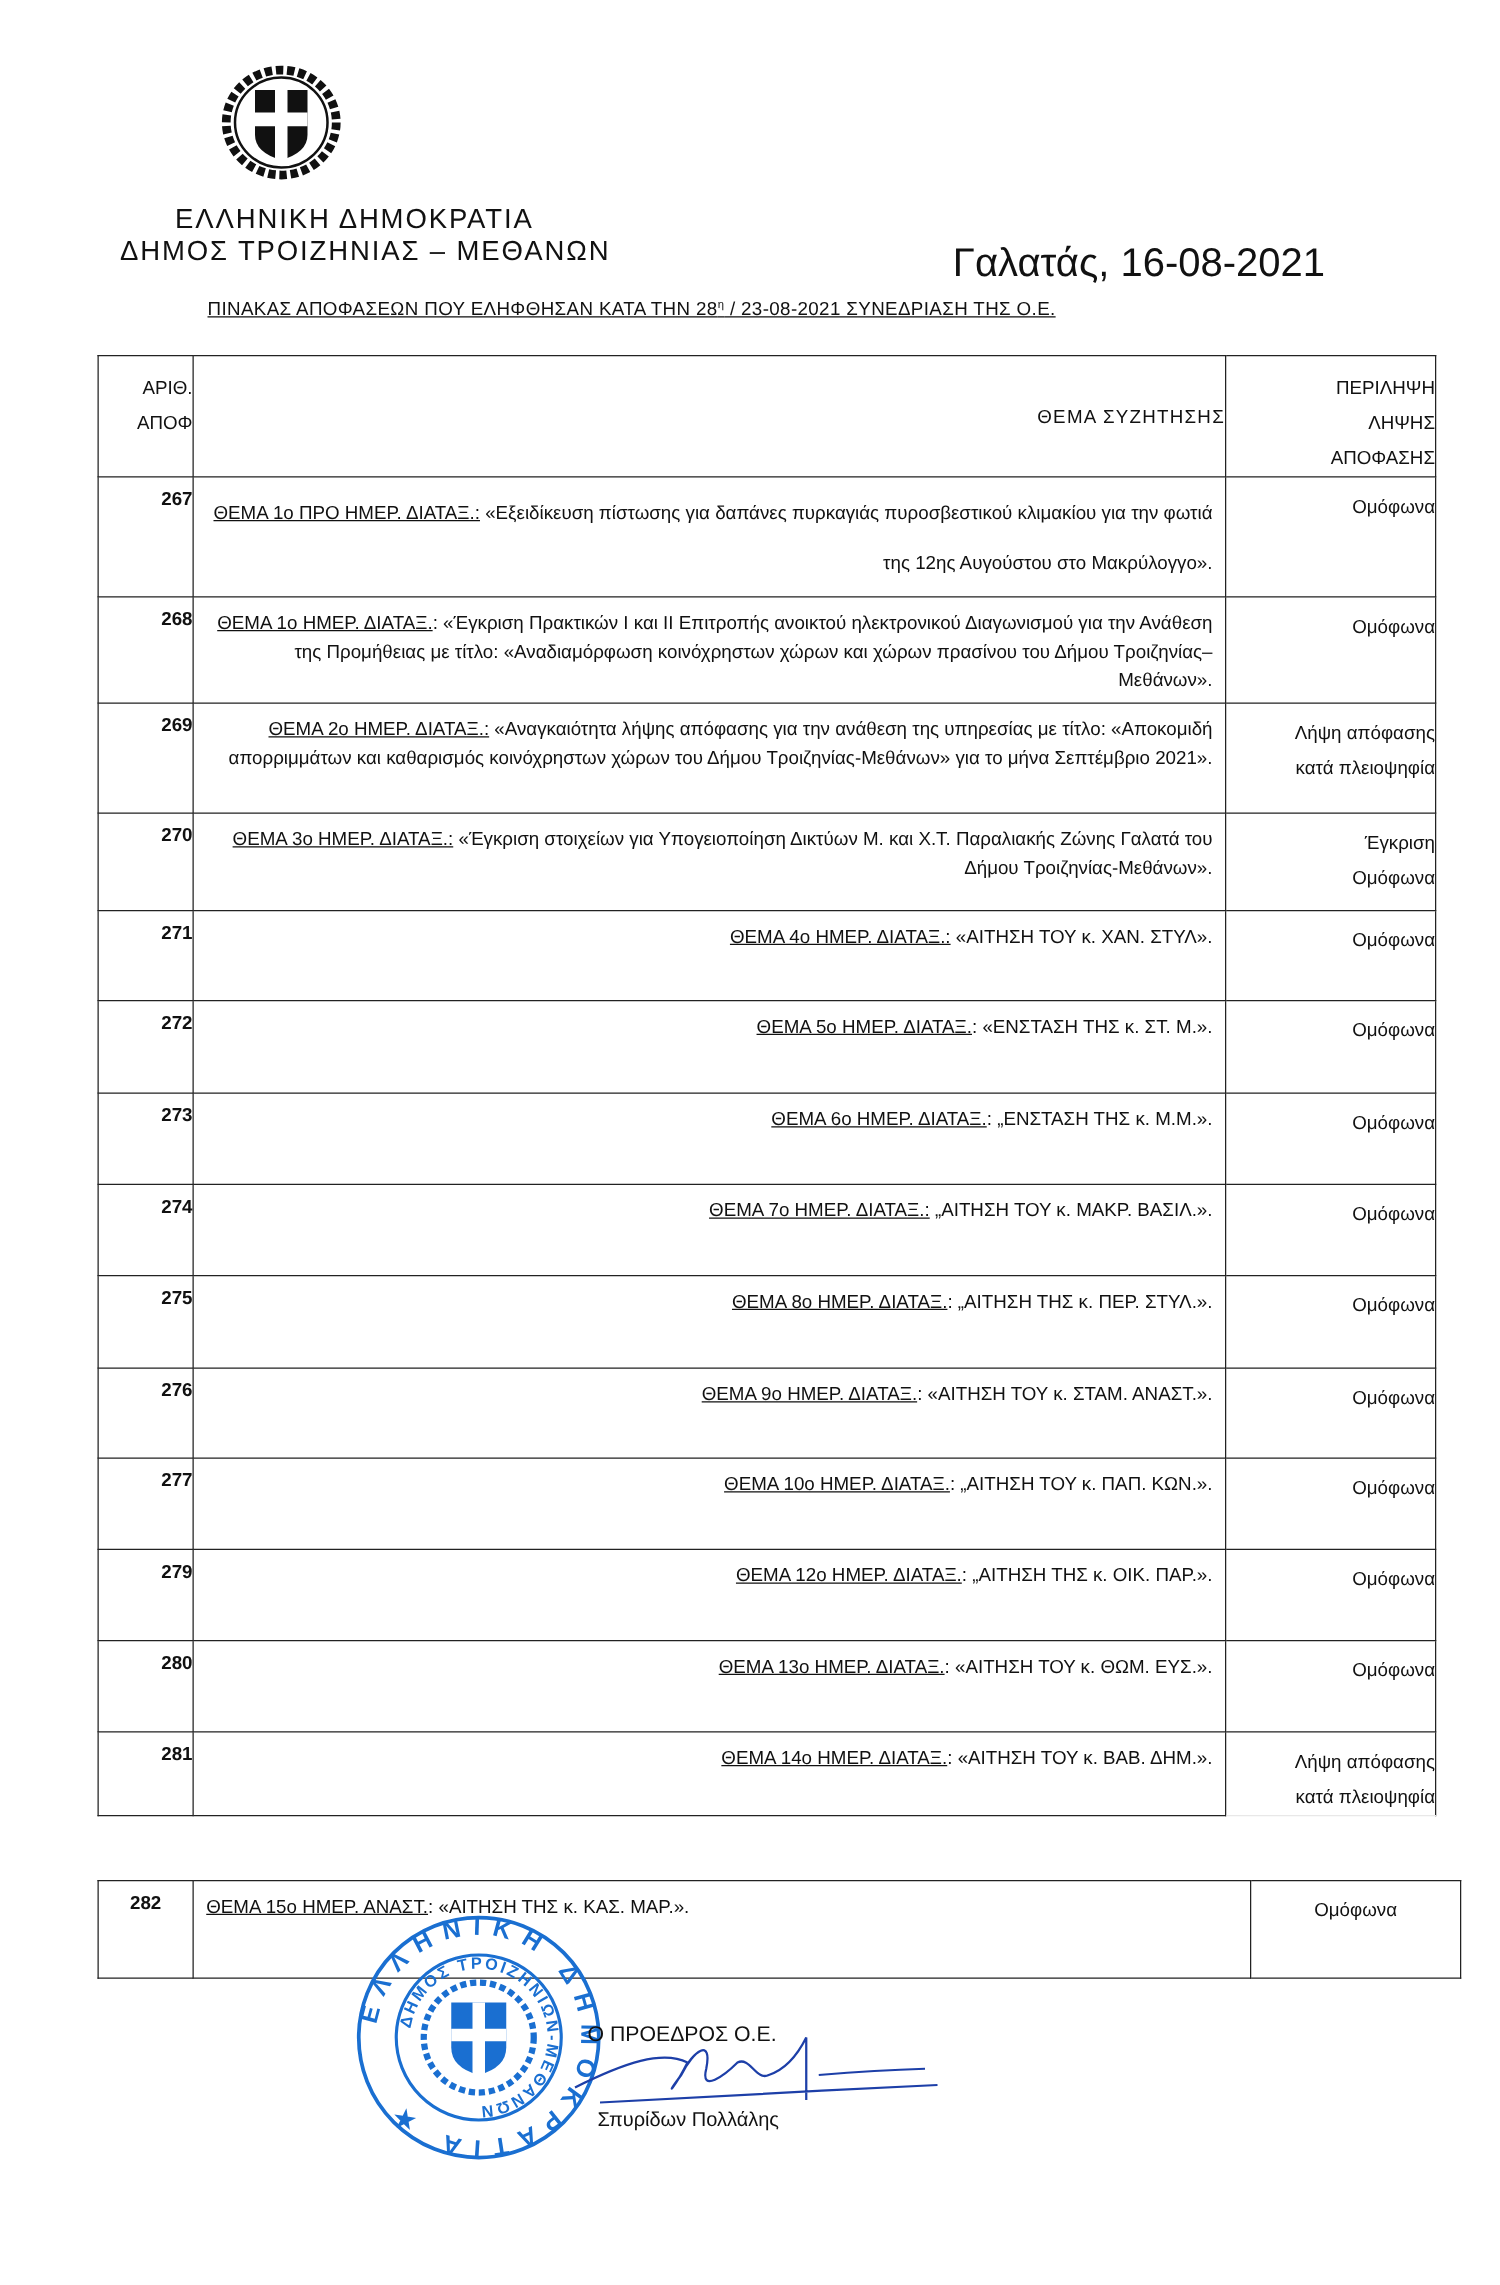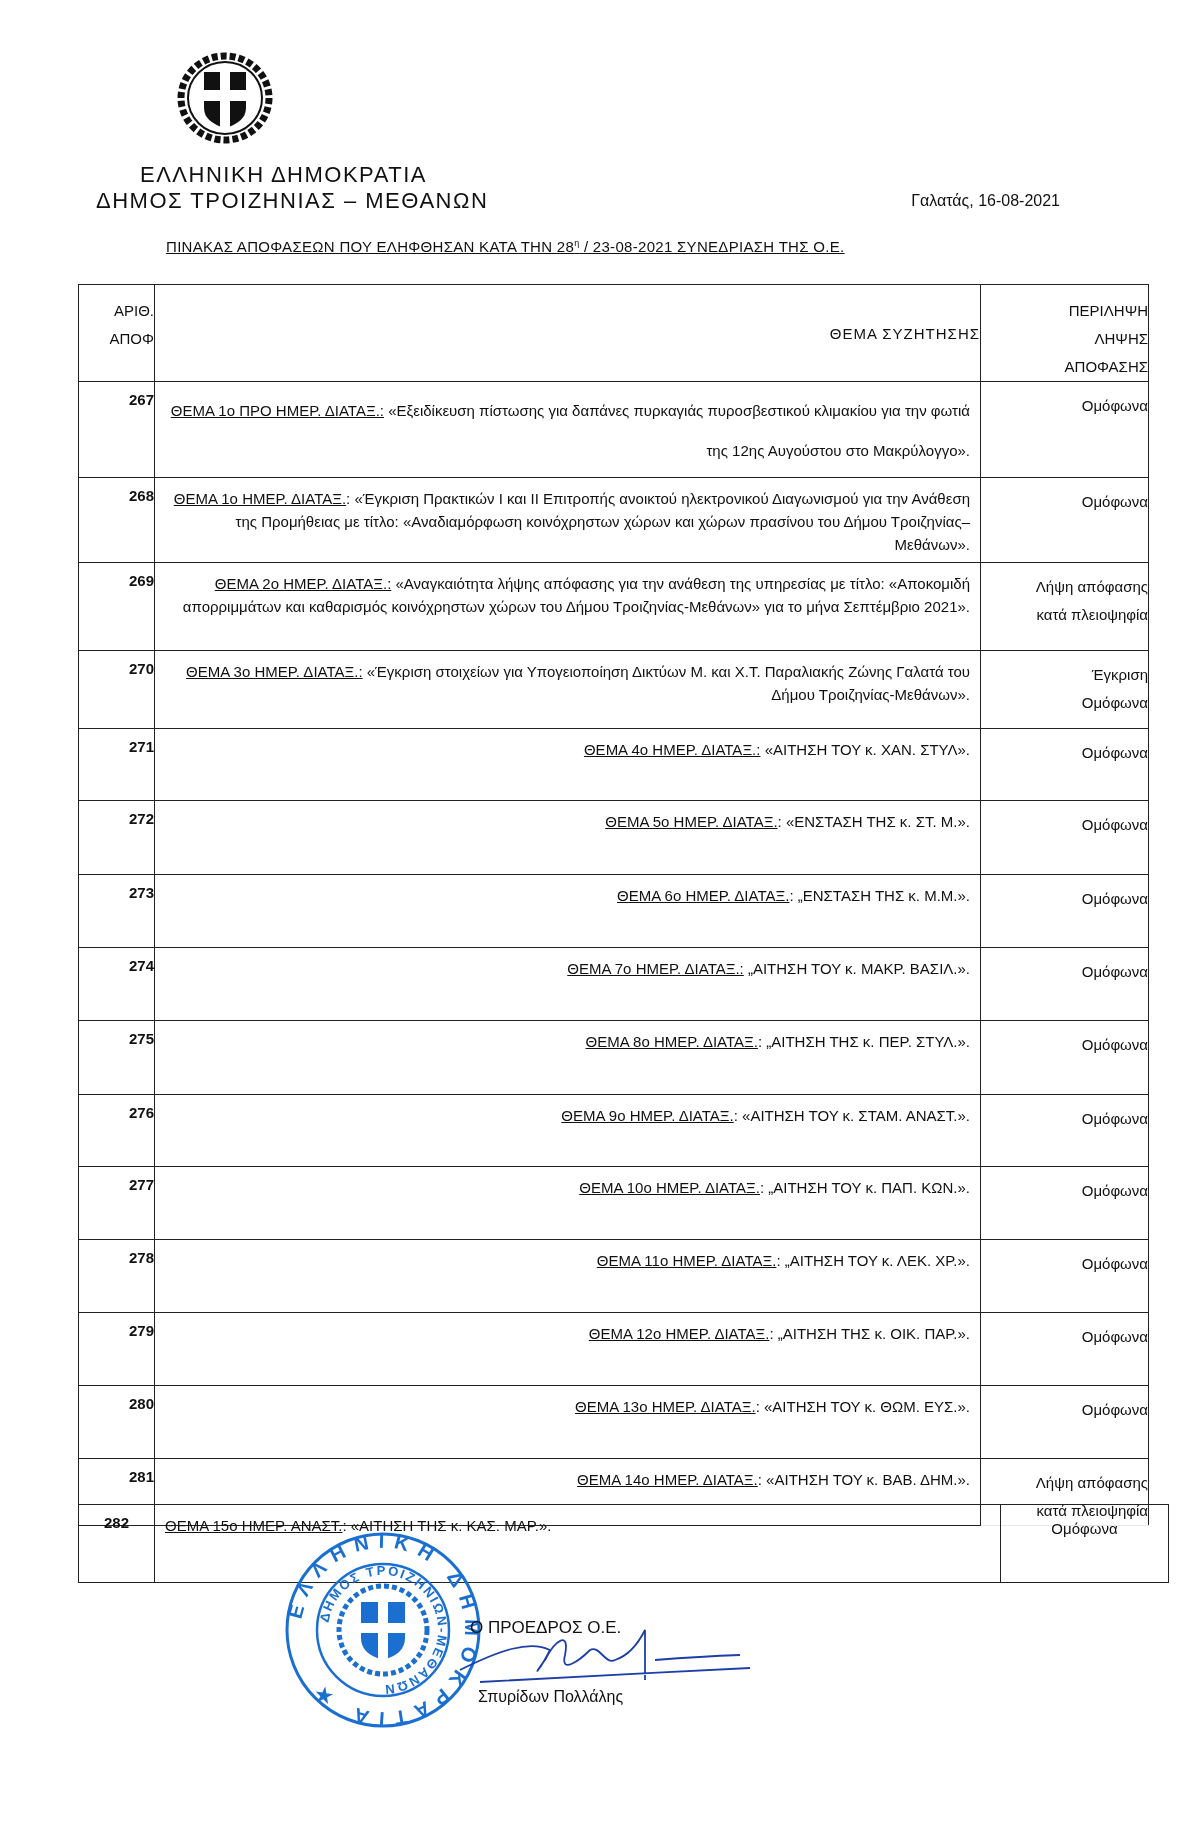--- a/index.html
+++ b/index.html
@@ -2,21 +2,21 @@
 <html><head>
 <meta charset="utf-8">
 <style>
   html, body { margin:0; padding:0; background:#ffffff; }
   body { width:1200px; height:1828px; position:relative; overflow:hidden;
          font-family:"Liberation Sans", sans-serif; color:#111; }
   .emblem { position:absolute; left:170px; top:50px; width:110px; height:96px; }
   .hdr-line { position:absolute; left:96px; font-size:22px; letter-spacing:1.5px; color:#111; }
   .hdr-1 { top:162px; left:140px; }
   .hdr-2 { top:188px; }
-  .date { position:absolute; right:140px; top:192px; font-size:16px; }
+  .date { position:absolute; right:140px; top:192px; font-size:32px; }
   .title { position:absolute; left:166px; top:238px; font-size:15px; text-decoration:underline; letter-spacing:0.3px; }
   .title sup { font-size:9px; }
 
   table.main { position:absolute; left:78px; top:284px; border-collapse:collapse; width:1067px; table-layout:fixed; }
   table.main td, table.main th { border:1.5px solid #222; vertical-align:top; font-size:15px; padding:0;text-align:right; }
   th { font-weight:normal; }
   .c-num { width:75px; text-align:center; }
   .c-topic { width:825px; }
   .c-dec { width:167px; text-align:center;margin-top:36px; }
   .hd-num { padding-top:12px !important; line-height:28px; font-size:14px; }
@@ -145,28 +145,20 @@
       <td class="c-num num">276</td>
       <td class="c-topic topic bold-text"><span class="lbl">ΘΕΜΑ 9ο ΗΜΕΡ. ΔΙΑΤΑΞ.</span><span>: «ΑΙΤΗΣΗ ΤΟΥ κ. ΣΤΑΜ. ΑΝΑΣΤ.».</span></td>
       <td class="c-dec dec">
           <div>Ομόφωνα</div>
           <div></div>
         </td>
     </tr>
     <tr style="height:73px">
       <td class="c-num num">277</td>
       <td class="c-topic topic bold-text"><span class="lbl">ΘΕΜΑ 10ο ΗΜΕΡ. ΔΙΑΤΑΞ.</span><span>: „ΑΙΤΗΣΗ ΤΟΥ κ. ΠΑΠ. ΚΩΝ.».</span></td>
-      <td class="c-dec dec">
-          <div>Ομόφωνα</div>
-          <div></div>
-        </td>
-    </tr>
-    <tr style="height:73px">
-      <td class="c-num num">278</td>
-      <td class="c-topic topic bold-text"><span class="lbl">ΘΕΜΑ 11ο ΗΜΕΡ. ΔΙΑΤΑΞ.</span><span>: „ΑΙΤΗΣΗ ΤΟΥ κ. ΛΕΚ. ΧΡ.».</span></td>
       <td class="c-dec dec">
           <div>Ομόφωνα</div>
           <div></div>
         </td>
     </tr>
     <tr style="height:73px">
       <td class="c-num num">279</td>
       <td class="c-topic topic bold-text"><span class="lbl">ΘΕΜΑ 12ο ΗΜΕΡ. ΔΙΑΤΑΞ.</span><span>: „ΑΙΤΗΣΗ ΤΗΣ κ. ΟΙΚ. ΠΑΡ.».</span></td>
       <td class="c-dec dec">
           <div>Ομόφωνα</div>

